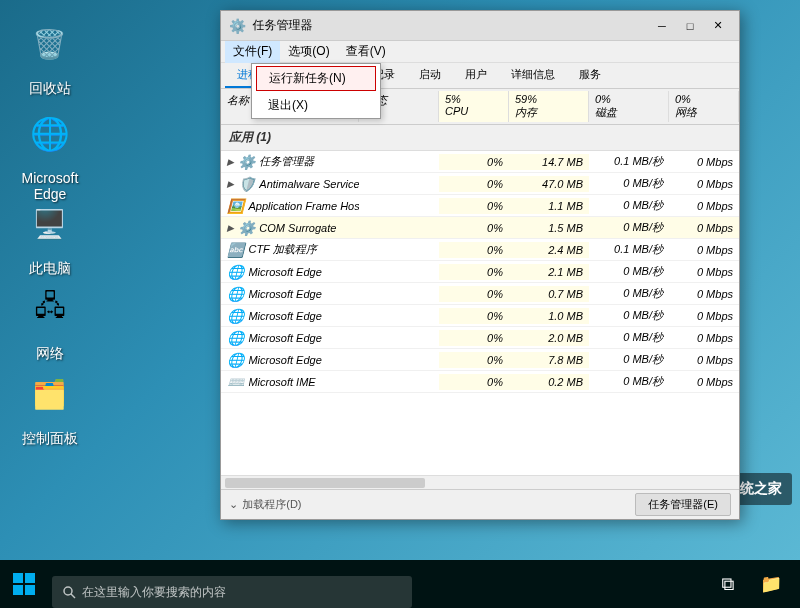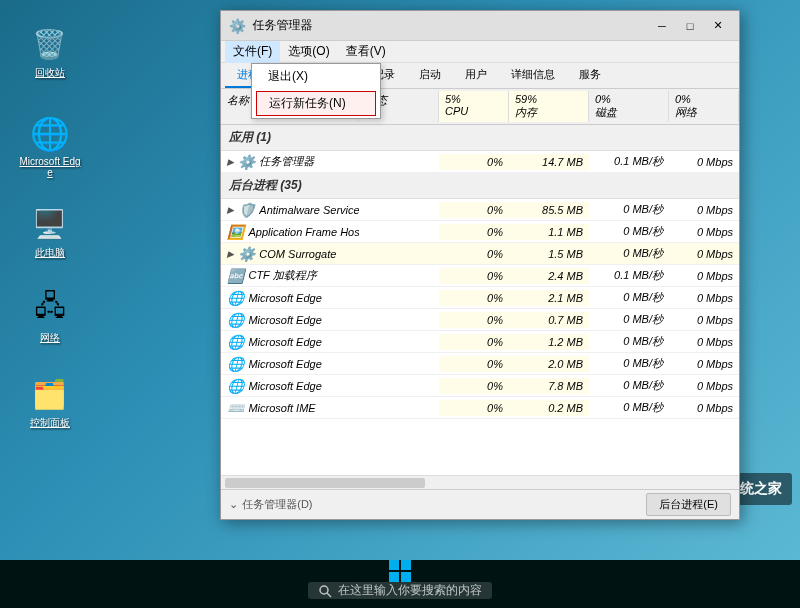--- a/index.html
+++ b/index.html
@@ -33,39 +33,37 @@
     .desktop-icon .icon-img {
       width: 40px;
       height: 40px;
       display: flex;
       align-items: center;
       justify-content: center;
       font-size: 28px;
     }
     .desktop-icon .icon-label {
       color: white;
-      font-size: 10px;
+      font-size: 14px;
       text-align: center;
-      margin-top: 2px;
+      margin-top: 16px;
       text-shadow: 1px 1px 2px rgba(0,0,0,0.7);
       word-break: break-all;
-      text-decoration: underline;
     }
 
     
     .taskbar {
       width: 800px;
       height: 48px;
       background: rgba(0,0,0,0.85);
       position: absolute;
       bottom: 0;
       display: flex;
-      align-items: center;
+      align-items: flex-end;
       z-index: 100;
-      flex-direction: column;
     }
     .taskbar-start {
       width: 48px;
       height: 48px;
       display: flex;
       align-items: center;
       justify-content: center;
       cursor: pointer;
     }
     .taskbar-search {
@@ -385,25 +383,25 @@
         <span>文件(F)</span>
       </div>
       <div class="tm-menu-item">
         <span>选项(O)</span>
       </div>
       <div class="tm-menu-item">
         <span>查看(V)</span>
       </div>
 
       <div class="dropdown-menu">
+        <div class="dropdown-item highlighted">
+          <span>运行新任务(N)</span>
+        </div>
         <div class="dropdown-item">
           <span>退出(X)</span>
-        </div>
-        <div class="dropdown-item highlighted">
-          <span>运行新任务(N)</span>
         </div>
       </div>
     </div>
 
     <div class="tm-tabs">
       <div class="tm-tab active">
         <span>进程</span>
       </div>
       <div class="tm-tab">
         <span>性能</span>
@@ -464,33 +462,30 @@
             <span class="cell-icon">⚙️</span>
             <span>任务管理器</span>
           </div>
           <div class="cell"></div>
           <div class="cell col-highlighted">0%</div>
           <div class="cell col-highlighted">14.7 MB</div>
           <div class="cell">0.1 MB/秒</div>
           <div class="cell">0 Mbps</div>
         </div>
 
-        <div class="section-header">
-          <span>后台进程 (35)</span>
-        </div>
 
         <div class="tm-row">
           <div class="cell">
             <span class="expand-arrow">▶</span>
             <span class="cell-icon">🛡️</span>
             <span>Antimalware Service Executa...</span>
           </div>
           <div class="cell"></div>
           <div class="cell col-highlighted">0%</div>
-          <div class="cell col-highlighted">85.5 MB</div>
+          <div class="cell col-highlighted">47.0 MB</div>
           <div class="cell">0 MB/秒</div>
           <div class="cell">0 Mbps</div>
         </div>
 
         <div class="tm-row">
           <div class="cell">
             <span class="cell-icon">🖼️</span>
             <span>Application Frame Host</span>
           </div>
           <div class="cell"></div>
@@ -549,21 +544,21 @@
           <div class="cell">0 Mbps</div>
         </div>
 
         <div class="tm-row">
           <div class="cell">
             <span class="cell-icon" style="color:#0078d7;">🌐</span>
             <span>Microsoft Edge</span>
           </div>
           <div class="cell"></div>
           <div class="cell col-highlighted">0%</div>
-          <div class="cell col-highlighted">1.2 MB</div>
+          <div class="cell col-highlighted">1.0 MB</div>
           <div class="cell">0 MB/秒</div>
           <div class="cell">0 Mbps</div>
         </div>
 
         <div class="tm-row">
           <div class="cell">
             <span class="cell-icon" style="color:#0078d7;">🌐</span>
             <span>Microsoft Edge</span>
           </div>
           <div class="cell"></div>
@@ -599,23 +594,23 @@
       </div>
 
       <div class="tm-hscrollbar">
         <div class="tm-hscrollbar-inner"></div>
       </div>
     </div>
 
     <div class="tm-bottombar">
       <div class="tm-summary">
         <span>⌄</span>
-        <span>任务管理器(D)</span>
-      </div>
-      <button class="tm-end-task-btn">后台进程(E)</button>
+        <span>加载程序(D)</span>
+      </div>
+      <button class="tm-end-task-btn">任务管理器(E)</button>
     </div>
   </div>
 
 </div>
 
 <div class="taskbar">
   <div class="taskbar-start">
     <svg width="22" height="22" viewBox="0 0 22 22">
       <rect x="0" y="0" width="10" height="10" fill="#00adef"></rect>
       <rect x="12" y="0" width="10" height="10" fill="#00adef"></rect>

